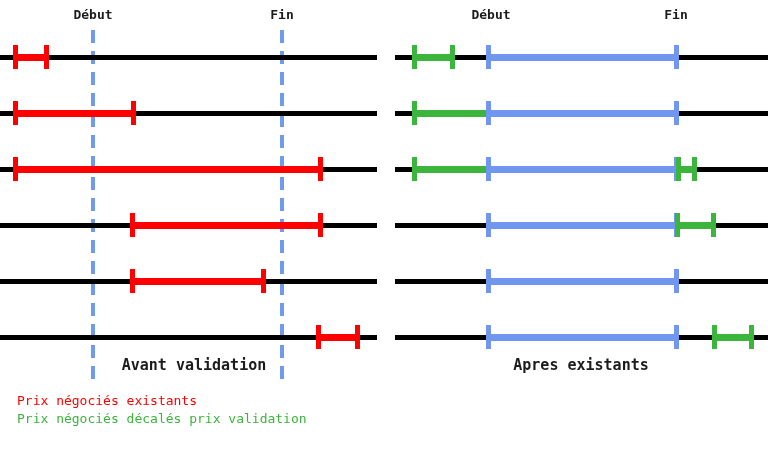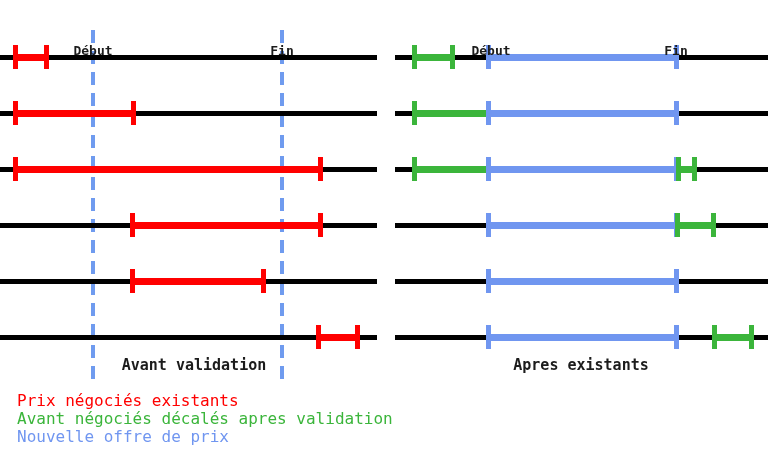--- a/index.html
+++ b/index.html
@@ -12,30 +12,29 @@
   }
   .guide{position:absolute;width:4px;}
   .baseline{position:absolute;}
   .seg-bar{position:absolute;}
   .seg-cap{position:absolute;}
   .axis-label{
     position:absolute;
     transform:translateX(-50%);
     font-size:13px;font-weight:bold;color:#1c1c1c;
     white-space:nowrap;
-    margin-top:36px;
   }
   .caption{
     position:absolute;
     transform:translateX(-50%);
     font-size:15px;font-weight:bold;color:#1c1c1c;
     white-space:nowrap;
   }
   .legend{position:absolute;left:17px;top:392px;}
-  .legend-row{font-size:16px;line-height:18px;white-space:nowrap;}
+  .legend-row{font-size:13px;line-height:18px;white-space:nowrap;}
 </style>
 </head>
 <body>
 
 <div class="stage">
   <div id="canvas">
       <div class="guide" style="left: 91px; top: 30px; height: 350px; background: repeating-linear-gradient(rgb(111, 155, 239) 0px, rgb(111, 155, 239) 13px, transparent 13px, transparent 21px);"></div>
       <div class="guide" style="left: 280px; top: 30px; height: 350px; background: repeating-linear-gradient(rgb(111, 155, 239) 0px, rgb(111, 155, 239) 13px, transparent 13px, transparent 21px);"></div>
       <div class="baseline" style="left: 0px; top: 55px; width: 377px; height: 5px; background: rgb(0, 0, 0);"></div>
       <div class="baseline" style="left: 0px; top: 111px; width: 377px; height: 5px; background: rgb(0, 0, 0);"></div>
@@ -105,16 +104,15 @@
       <div class="seg-cap" style="left: 674px; top: 325px; width: 5px; height: 24px; background: rgb(112, 150, 240);"></div>
       <div class="seg-bar" style="left: 714px; top: 334px; width: 37px; height: 7px; background: rgb(59, 181, 59);"></div>
       <div class="seg-cap" style="left: 712px; top: 325px; width: 5px; height: 24px; background: rgb(59, 181, 59);"></div>
       <div class="seg-cap" style="left: 749px; top: 325px; width: 5px; height: 24px; background: rgb(59, 181, 59);"></div>
       <div class="axis-label" style="left: 491px; top: 7px;">Début</div>
       <div class="axis-label" style="left: 676px; top: 7px;">Fin</div>
       <div class="caption" style="left: 581px; top: 356px;">Apres existants</div>
     </div>
   <div class="legend" id="legend">
       <div class="legend-row" style="color: rgb(255, 0, 0);">Prix négociés existants</div>
-      <div class="legend-row" style="color: rgb(59, 181, 59);">Avant négociés décalés apres validation</div>
-      <div class="legend-row" style="color: rgb(112, 150, 240);">Nouvelle offre de prix</div>
+      <div class="legend-row" style="color: rgb(59, 181, 59);">Prix négociés décalés prix validation</div>
     </div>
 </div>
 
 </body></html>

